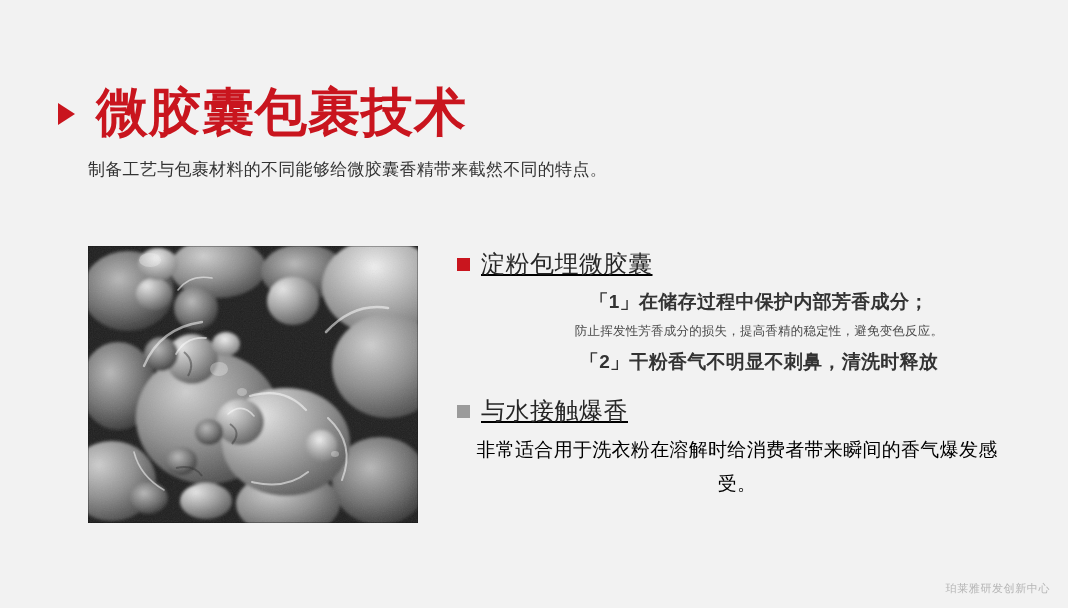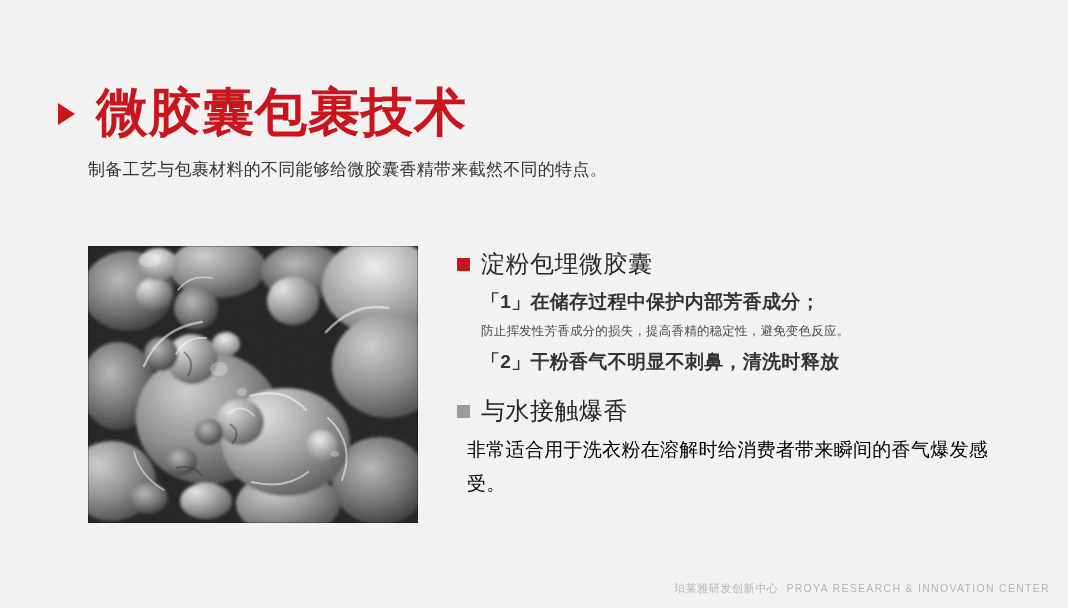--- a/index.html
+++ b/index.html
@@ -9,20 +9,21 @@
   }
   body {
     font-family: "Liberation Sans", "DejaVu Sans", sans-serif;
   }
   #slide {
     position: relative;
     width: 1068px;
     height: 608px;
     background: #f2f2f2;
     overflow: hidden;
+    text-align: center;
   }
 
   
   .title-row {
     position: absolute;
     left: 58px;
     top: 86px;
     display: flex;
     align-items: center;
   }
@@ -68,20 +69,21 @@
   
   .content {
     position: absolute;
     left: 457px;
     top: 248px;
     width: 580px;
   }
   .head-row {
     display: flex;
     align-items: flex-start;
+    text-decoration: underline;
   }
   .bullet-sq {
     width: 13px;
     height: 13px;
     margin-top: 10px;
     margin-right: 11px;
     flex: 0 0 auto;
   }
   .bullet-red { background: #c9151e; }
   .bullet-gray { background: #9b9b9b; }
@@ -261,16 +263,15 @@
     <div class="head-row group-2">
       <div class="bullet-sq bullet-gray"></div>
       <div class="head-text">与水接触爆香</div>
     </div>
 
     <div class="para">非常适合用于洗衣粉在溶解时给消费者带来瞬间的香气爆发感受。</div>
   </div>
 
   <div class="footer">
     <span class="footer-cn">珀莱雅研发创新中心</span>
-    <span class="footer-en">PROYA RESEARCH &amp; INNOVATION CENTER</span>
   </div>
 
 </div>
 
 </body></html>

